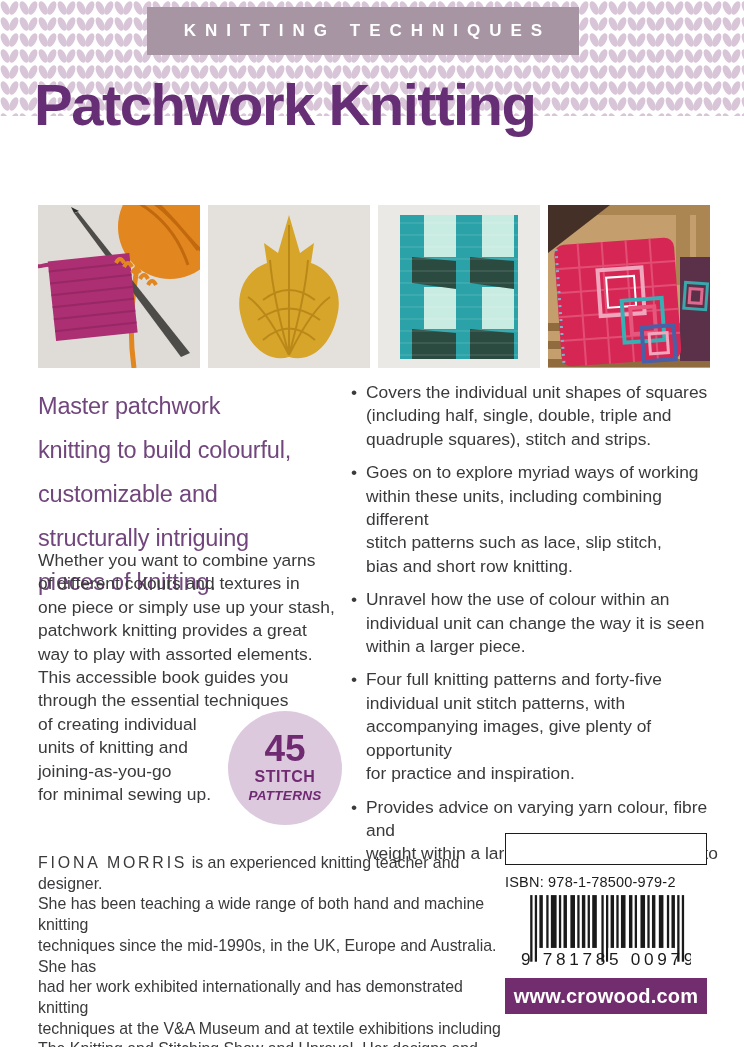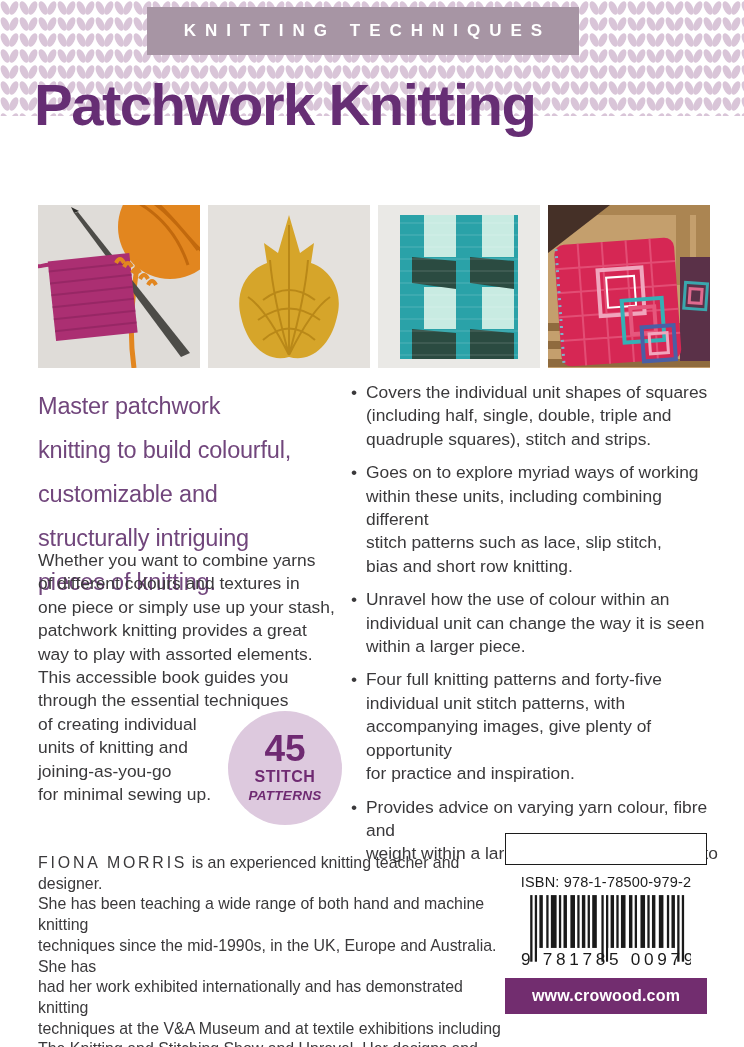--- a/index.html
+++ b/index.html
@@ -63,26 +63,26 @@
   .s-b{font-weight:400;}
   .s-ls{letter-spacing:2.8px;}
   
   .bio{
     position:absolute;left:38px;top:853px;width:478px;
     font-size:15.9px;line-height:20.7px;color:var(--body_dark);white-space:pre-line;
   }
   
   .barcode-block{position:absolute;left:505px;top:833px;width:202px;}
   .price-box{height:32px;border:1.5px solid #1c1c1c;background:#fff;box-sizing:border-box;}
-  .isbn{margin-top:9px;text-align:center;font-size:14.5px;color:#1c1c1c;letter-spacing:0.2px;}
+  .isbn{margin-top:9px;text-align:left;font-size:14.5px;color:#1c1c1c;letter-spacing:0.2px;}
   .barcode-svg{display:block;margin:5px auto 0;}
   .website-bar{
     margin-top:7px;height:36px;background:var(--accent_purple);
     display:flex;align-items:center;justify-content:center;
-    color:#fff;font-size:16px;font-weight:700;letter-spacing:0.2px;
+    color:#fff;font-size:20px;font-weight:700;letter-spacing:0.2px;
   }
 </style>
 </head>
 <body>
 
 <div class="page">
 
   <svg class="knit-pattern" width="744" height="116" xmlns="http://www.w3.org/2000/svg">
     <defs>
       <pattern id="knit" width="19" height="16" patternUnits="userSpaceOnUse">

